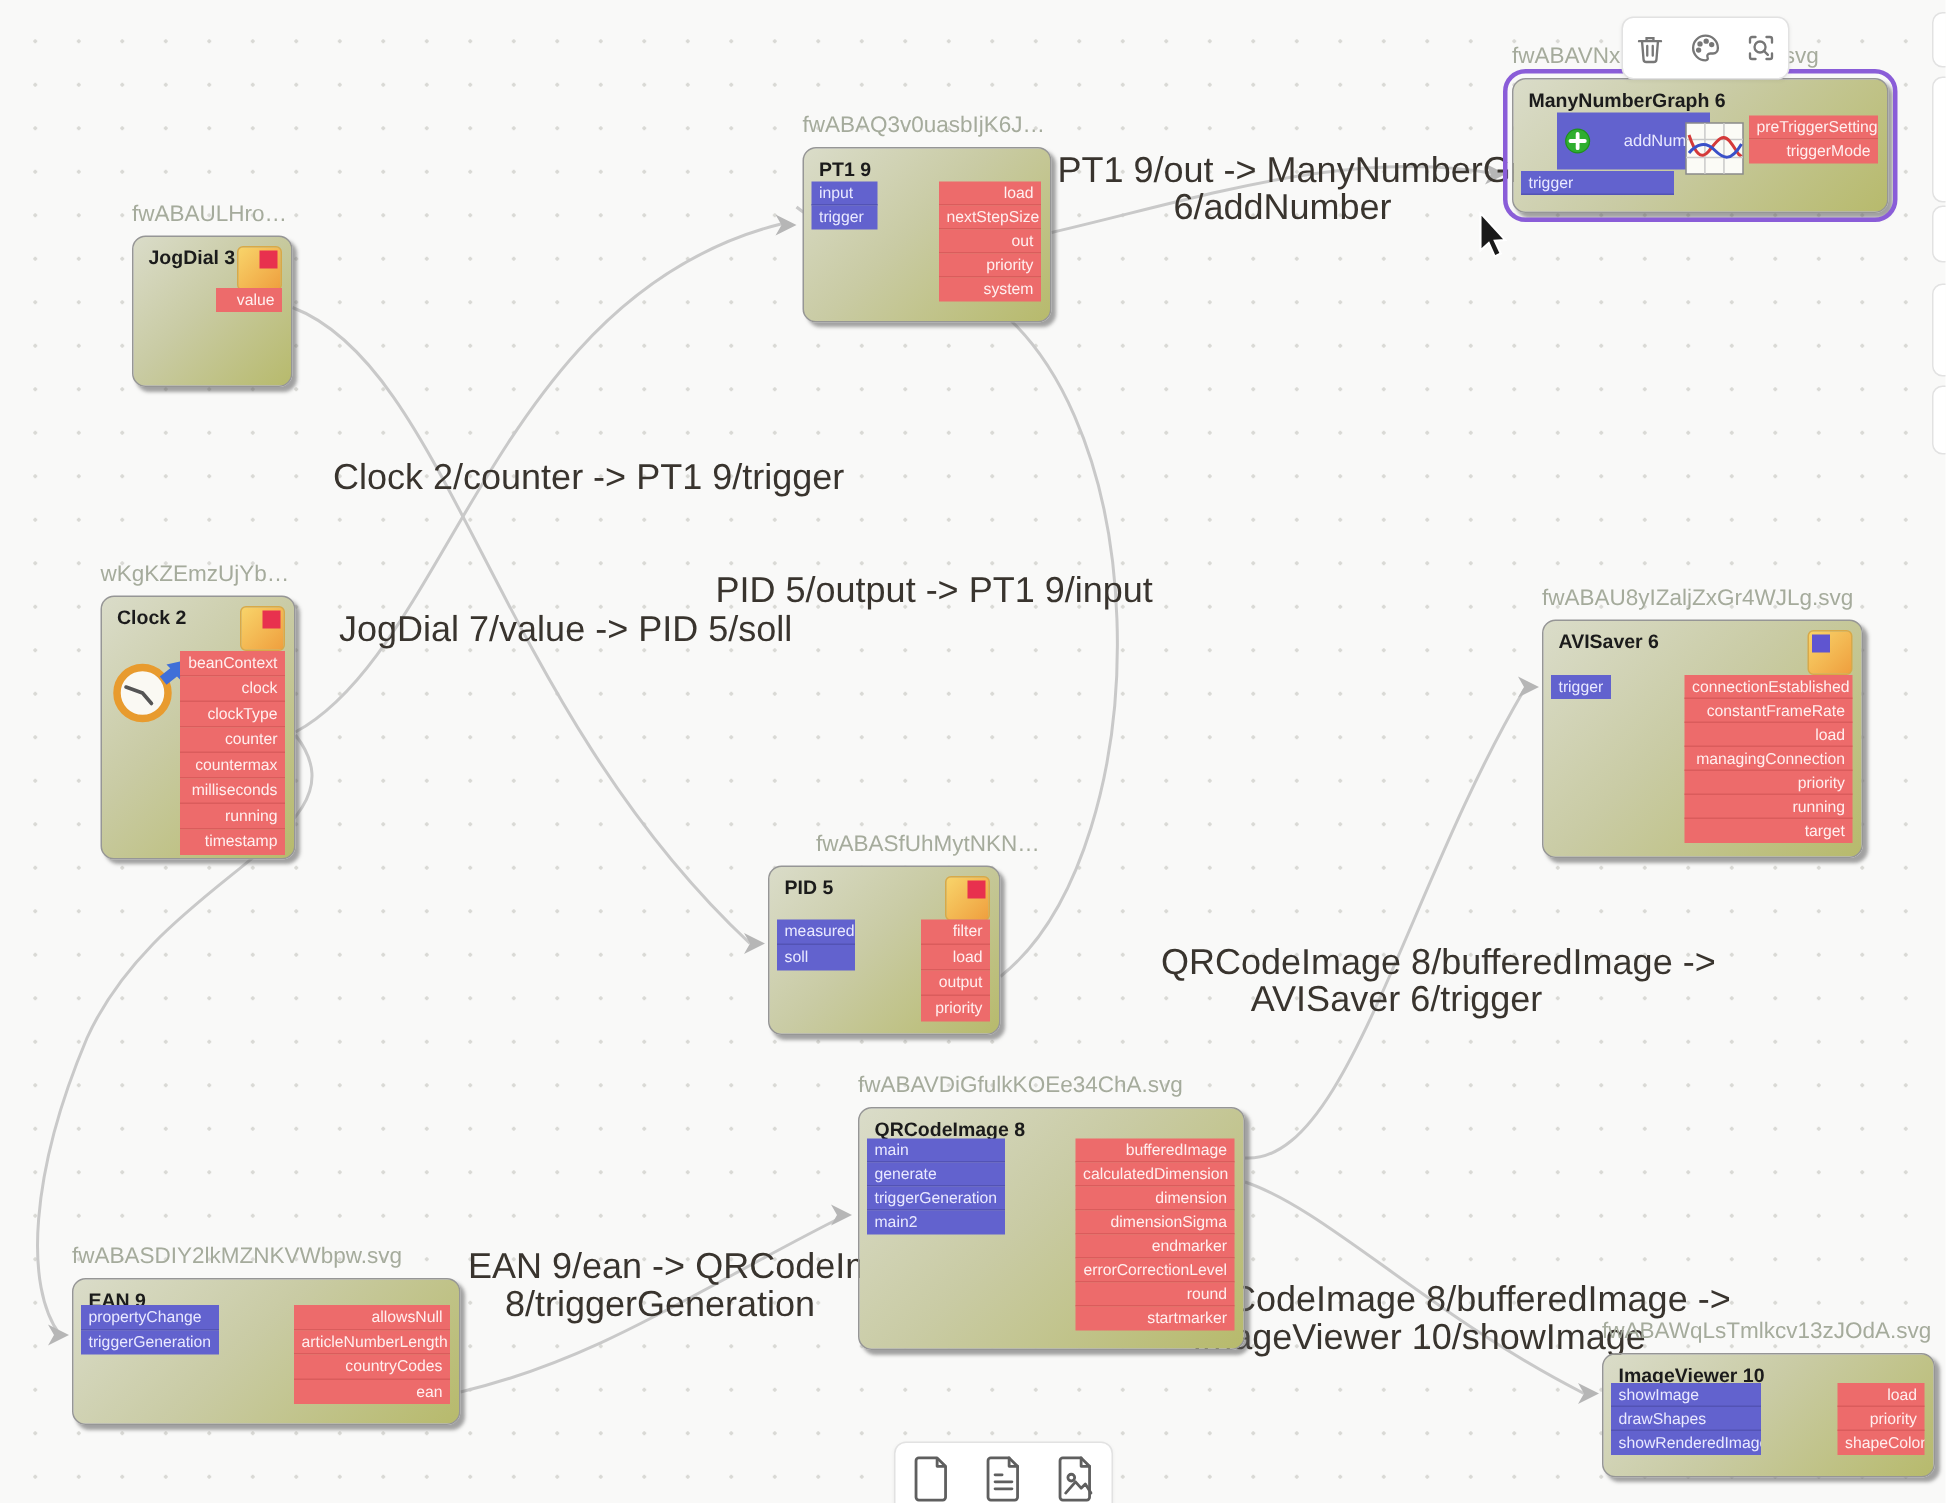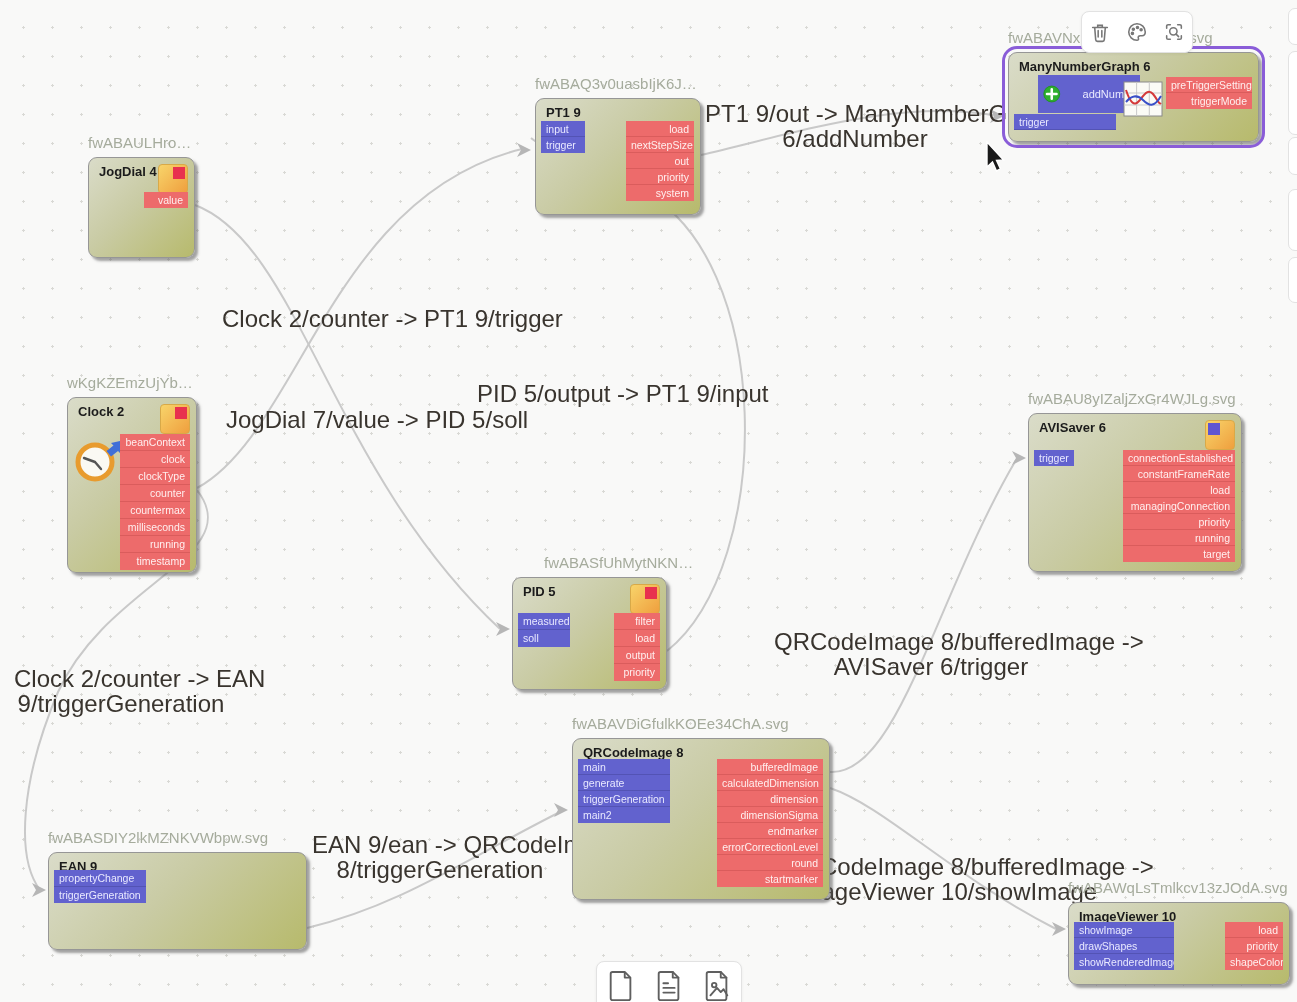--- a/index.html
+++ b/index.html
@@ -111,27 +111,26 @@
         </svg>
       </div>
     </div>
   <svg id="cursor" width="20" height="31">
     <polygon points="1,1 1,26 6.5,21 10.5,30 14.5,28 10.5,19.5 17.5,19" fill="#1a1a1a" stroke="#fff" stroke-width="1.4"></polygon>
   </svg>
 <div class="edge-label" style="left: 222px; top: 306px; width: 292px;">Clock 2/counter -&gt; PT1 9/trigger</div>
     <div class="edge-label" style="left: 226px; top: 407px; width: 256px;">JogDial 7/value -&gt; PID 5/soll</div>
     <div class="edge-label" style="left: 477px; top: 381px; width: 260px;">PID 5/output -&gt; PT1 9/input</div>
     <div class="edge-label" style="left: 705px; top: 101px; width: 300px;">PT1 9/out -&gt; ManyNumberGraph<br>6/addNumber</div>
-    <div class="edge-label" style="left: 14px; top: 666px; width: 214px;">Clock 2/counter -&gt; EAN<br>9/triggerGeneration</div>
     <div class="edge-label" style="left: 312px; top: 832px; width: 256px;">EAN 9/ean -&gt; QRCodeImage<br>8/triggerGeneration</div>
     <div class="edge-label" style="left: 774px; top: 629px; width: 314px;">QRCodeImage 8/bufferedImage -&gt;<br>AVISaver 6/trigger</div>
     <div class="edge-label" style="left: 784px; top: 854px; width: 324px;">QRCodeImage 8/bufferedImage -&gt;<br>ImageViewer 10/showImage</div>
     <div class="file-label" style="left: 88px; top: 134px;">fwABAULHro…</div>
     <div class="node" style="left: 88px; top: 157px; width: 107px; height: 101px;">
-      <div class="node-title">JogDial 4</div>
+      <div class="node-title">JogDial 3</div>
       <div class="type-icon gold-red">
         <div class="sq"></div>
       </div>
       <div class="pcol" style="right: 6px; top: 34px; width: 44px;">
         <div class="chip out" style="height: 16px; line-height: 16px;">value</div>
       </div>
     </div>
     <div class="file-label" style="left: 535px; top: 75px;">fwABAQ3v0uasbIjK6J…</div>
     <div class="node" style="left: 535px; top: 98px; width: 166px; height: 117px;">
       <div class="node-title">PT1 9</div>
@@ -247,20 +246,26 @@
         <div class="chip out" style="height: 16px; line-height: 16px;">startmarker</div>
       </div>
     </div>
     <div class="file-label" style="left: 48px; top: 829px;">fwABASDIY2lkMZNKVWbpw.svg</div>
     <div class="node" style="left: 48px; top: 852px; width: 259px; height: 98px;">
       <div class="node-title">EAN 9</div>
       <div class="pcol" style="left: 5px; top: 17px; width: 92px;">
         <div class="chip in" style="height: 16.5px; line-height: 16.5px;">propertyChange</div>
         <div class="chip in" style="height: 16.5px; line-height: 16.5px;">triggerGeneration</div>
       </div>
+      <div class="pcol" style="right: 6px; top: 17px; width: 104px;">
+        <div class="chip out" style="height: 16.5px; line-height: 16.5px;">allowsNull</div>
+        <div class="chip out" style="height: 16.5px; line-height: 16.5px;">articleNumberLength</div>
+        <div class="chip out" style="height: 16.5px; line-height: 16.5px;">countryCodes</div>
+        <div class="chip out" style="height: 16.5px; line-height: 16.5px;">ean</div>
+      </div>
     </div>
     <div class="file-label" style="left: 1068px; top: 879px;">fwABAWqLsTmlkcv13zJOdA.svg</div>
     <div class="node" style="left: 1068px; top: 902px; width: 222px; height: 83px; text-decoration: underline;">
       <div class="node-title">ImageViewer 10</div>
       <div class="pcol" style="left: 5px; top: 19px; width: 100px;">
         <div class="chip in" style="height: 16px; line-height: 16px;">showImage</div>
         <div class="chip in" style="height: 16px; line-height: 16px;">drawShapes</div>
         <div class="chip in" style="height: 16px; line-height: 16px;">showRenderedImage</div>
       </div>
       <div class="pcol" style="right: 6px; top: 19px; width: 58px;">

